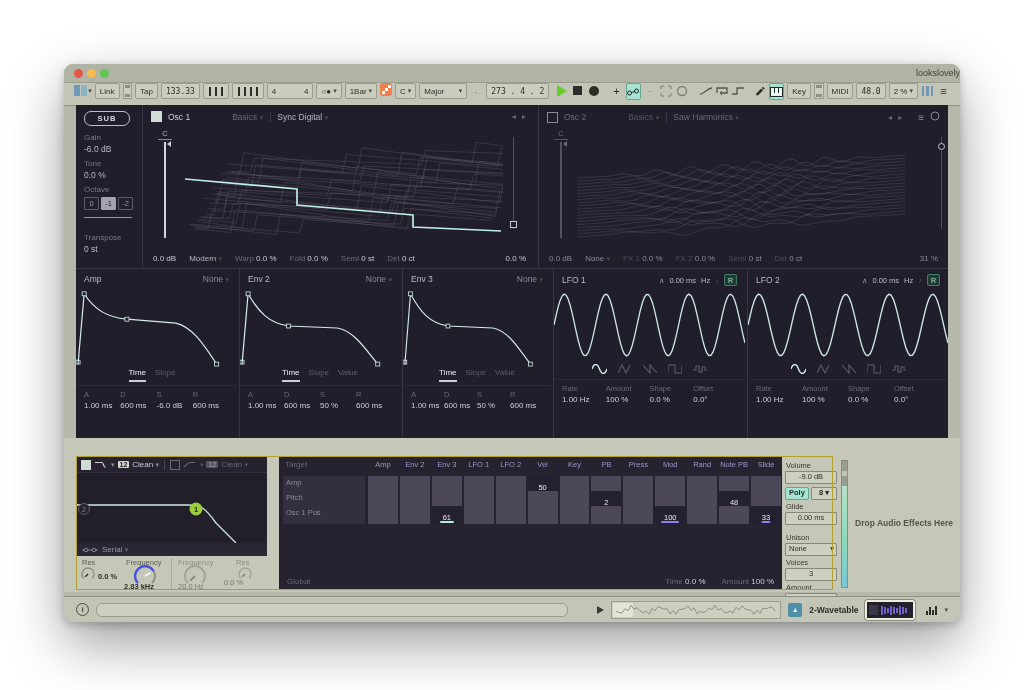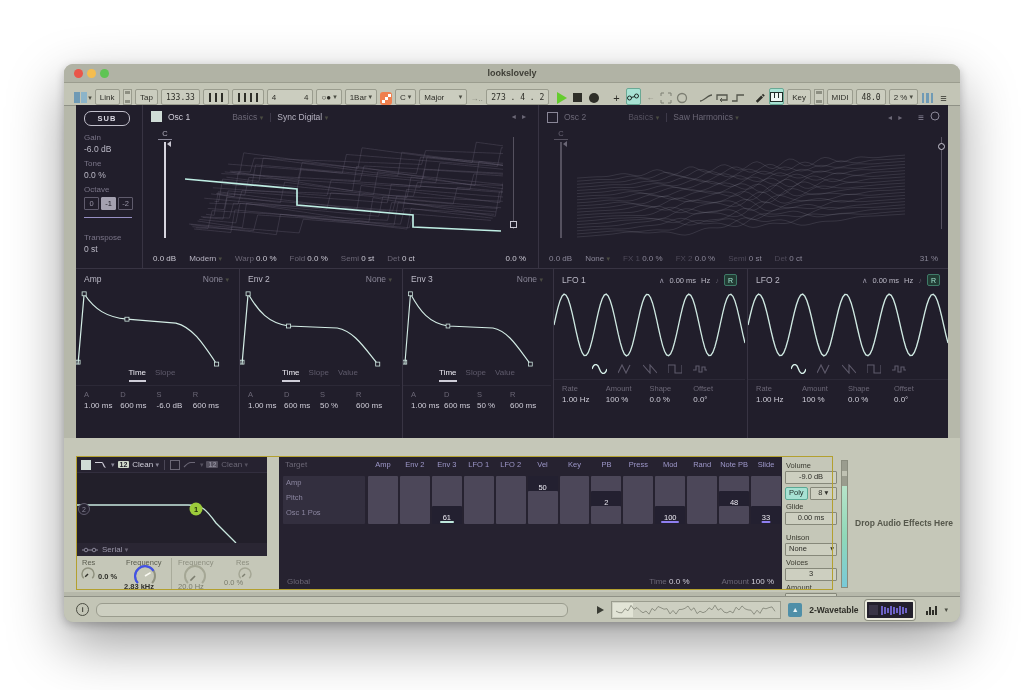--- a/index.html
+++ b/index.html
@@ -3,23 +3,23 @@
 <meta charset="utf-8">
 <style>
   html,body{margin:0;padding:0;background:#ffffff;}
   .page{position:relative;width:1024px;height:690px;background:#fff;overflow:hidden;font-family:"Liberation Sans",sans-serif;}
   .window{position:absolute;left:64px;top:64px;width:896px;height:558px;border-radius:9px;background:#b6b8aa;
           box-shadow:0 22px 55px rgba(0,0,0,.38),0 3px 10px rgba(0,0,0,.22);overflow:hidden;}
   
   .titlebar{height:18px;background:#b1b3a5;border-bottom:1px solid #9b9d8f;position:relative;}
   .light{position:absolute;top:5px;width:9px;height:9px;border-radius:50%;}
   .l-red{left:10px;background:#e9564a;} .l-yellow{left:23px;background:#f5bd4f;} .l-green{left:36px;background:#5fc454;}
-  .wtitle{text-align:center;line-height:18px;font-size:9px;font-weight:bold;color:#3e3e36;}
+  .wtitle{text-align:right;line-height:18px;font-size:9px;font-weight:normal;color:#3e3e36;}
   
-  .toolbar{height:22px;background:#c3c5b6;border-bottom:1px solid #8f9186;display:flex;align-items:flex-end;padding:0 10px;gap:3px;font-size:8px;color:#2e2e28;white-space:nowrap;}
+  .toolbar{height:22px;background:#c3c5b6;border-bottom:1px solid #8f9186;display:flex;align-items:flex-start;padding:0 10px;gap:3px;font-size:8px;color:#2e2e28;white-space:nowrap;}
   .tbtn,.tbox{height:14px;background:#cbcdbf;border:1px solid #9a9c8e;border-radius:2px;padding:0 4px;font-size:8px;color:#2e2e28;display:inline-flex;align-items:center;gap:2px;}
   .caret{font-size:7px;color:#4a4c42;}
   .dimtb{color:#85877b;}
   .sig{width:40px;justify-content:space-between;}
   .tico{display:inline-flex;align-items:center;justify-content:center;height:15px;min-width:13px;}
   .tico svg{display:block;}
   .tealbtn{background:#a7e2d3;border:1px solid #6aa894;border-radius:2px;}
   .scalebox{width:13px;height:13px;border-radius:3px;background:#ef7f4e;position:relative;}
   .scalebox i{position:absolute;width:2.5px;height:2.5px;background:#fff;}
   .play{width:0;height:0;border-left:10px solid #64cc2e;border-top:6px solid transparent;border-bottom:6px solid transparent;}
@@ -106,25 +106,25 @@
   .mcol .ul{position:absolute;left:50%;transform:translateX(-50%);bottom:-3px;height:2px;border-radius:1px;}
   .mtarget{font-size:8px;color:#6b6776;padding-left:6px;}
   .mrow{display:grid;grid-template-columns:88px repeat(13,1fr);height:15px;}
   .mlabel{margin:1px 2px 1px 4px;background:#332f3f;color:#8b86a0;font-size:7.5px;line-height:13px;padding-left:3px;border-radius:1px;}
   .mlabel.selrow{background:#0f0d16;color:#f2f1f6;font-weight:bold;}
   .mcell{margin:1px;background:#4c4759;position:relative;border-radius:1px;}
   .mcell.hasval{background:#232030;text-align:center;}
   .mcell .mv{color:#eceaf2;font-size:7.5px;line-height:13px;}
   .mcell .mul{position:absolute;bottom:1px;left:50%;transform:translateX(-50%);height:2px;border-radius:1px;}
   .mglobal{position:absolute;left:0;right:0;bottom:4px;display:flex;align-items:center;padding:0 8px;font-size:8px;}
-  .mglobal .gr{margin-left:auto;display:flex;gap:32px;}
+  .mglobal .gr{margin-left:auto;display:flex;gap:16px;}
   .gparams{position:absolute;left:709px;top:3px;width:52px;font-size:7.5px;color:#3a3a30;}
   .gparams .plabel{margin:2px 0 1px 1px;}
   .gbox{background:#cdcfc0;border:1px solid #86887a;border-radius:1px;height:11px;line-height:10px;text-align:center;font-size:7.5px;color:#2e2e28;}
-  .polyrow{display:flex;gap:2px;margin:3px 0 0 0;}
+  .polyrow{display:flex;gap:2px;margin:3px 0 0 0;font-weight:bold;}
   .polybtn{background:#a7e2d3;border:1px solid #5aa894;border-radius:2px;font-size:7.5px;padding:0 3px;height:11px;line-height:10px;color:#1e2b26;}
   .polyn{flex:1;}
   .meter{position:absolute;left:765px;top:4px;width:5px;height:126px;background:linear-gradient(to bottom,#9a9c8e 0,#9a9c8e 8%,#c0c2b3 8%,#c0c2b3 12%,#9a9c8e 12%,#9a9c8e 20%,#b7e3c9 20%,#8fd8b8 60%,#79c9d8 100%);border:1px solid #8a8c7e;}
   .dropzone{position:absolute;left:772px;top:0;width:112px;height:134px;display:flex;align-items:center;justify-content:center;font-size:8.5px;font-weight:bold;color:#55574b;text-align:center;}
   
   .statusbar{position:absolute;left:0;top:532px;width:896px;height:26px;background:#c3c5b6;border-top:1px solid #8f9186;display:flex;align-items:center;padding:0 12px;gap:7px;box-sizing:border-box;}
   .infoico{width:11px;height:11px;border-radius:50%;border:1px solid #4a4c42;color:#4a4c42;font-size:8px;font-weight:bold;display:flex;align-items:center;justify-content:center;}
   .statusfield{width:470px;height:12px;background:#cdcfc1;border:1px solid #9a9c8e;border-radius:6px;}
   .miniplay{width:0;height:0;border-left:7px solid #3a3c34;border-top:4.5px solid transparent;border-bottom:4.5px solid transparent;margin-left:auto;}
   .overview{width:168px;height:16px;background:#cdcfc1;border:1px solid #9a9c8e;}

